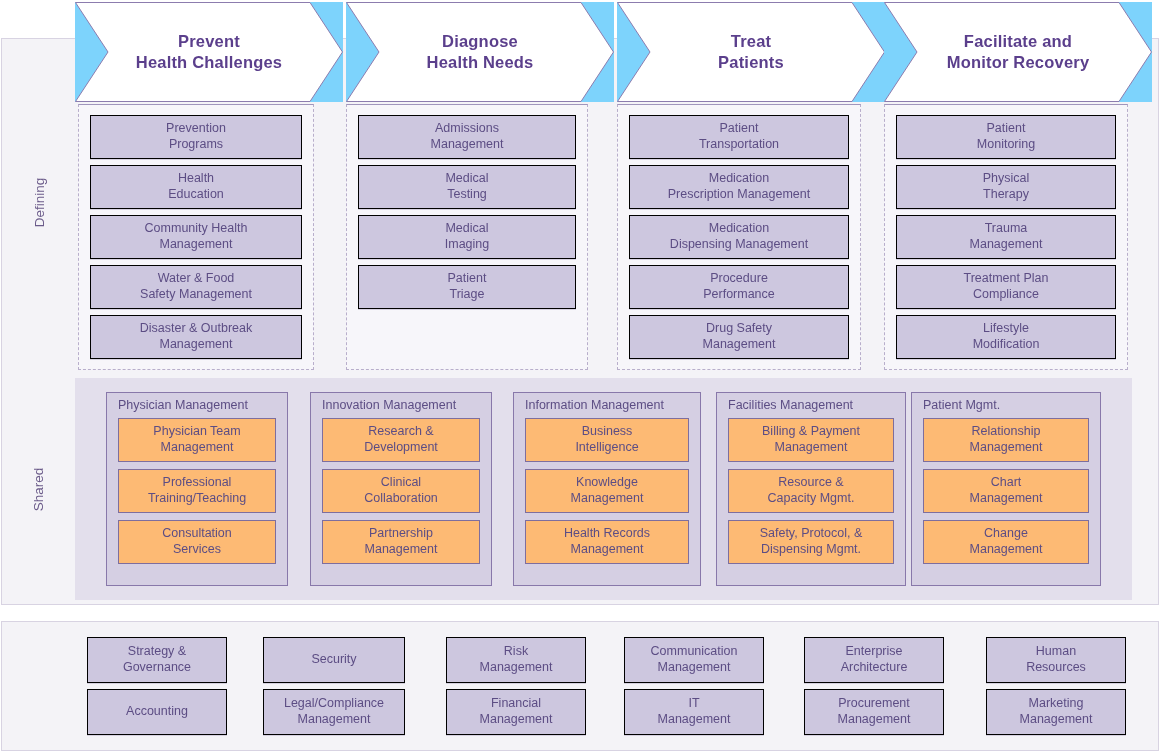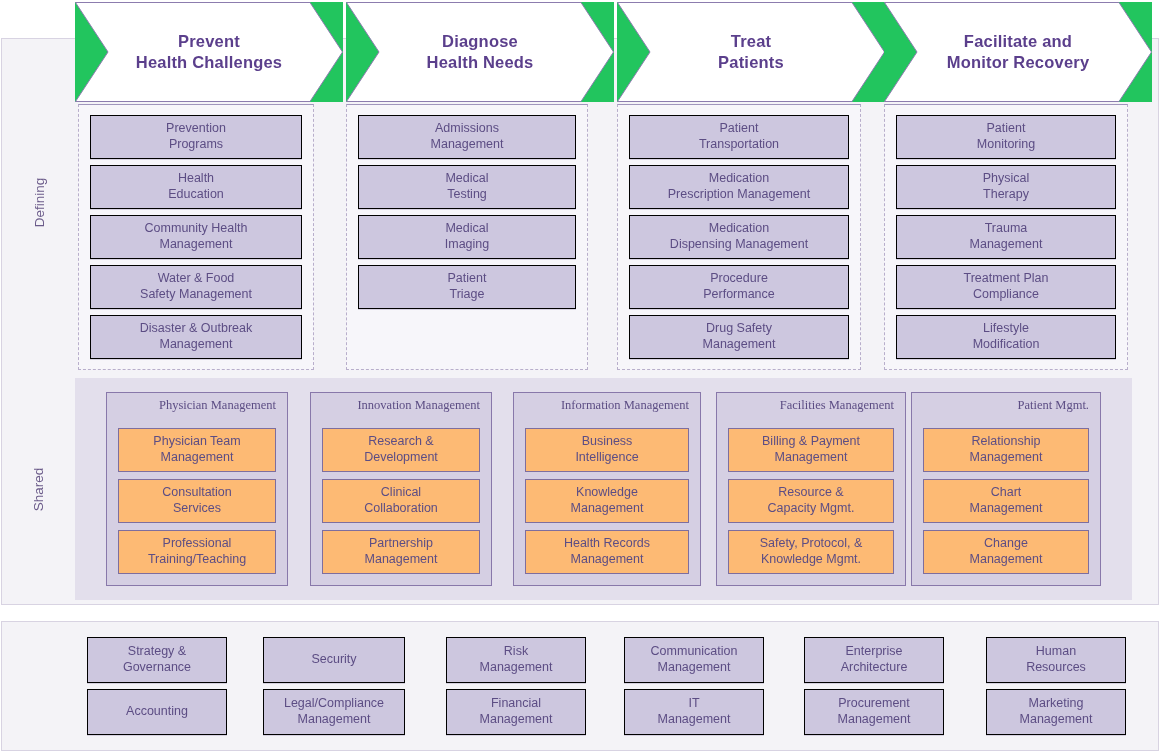--- a/index.html
+++ b/index.html
@@ -13,21 +13,21 @@
 
   
   .main-frame{
     position:absolute;left:1px;top:38px;width:1158px;height:567px;
     background:#F4F3F7;border:1px solid #D8D3E2;box-sizing:border-box;
   }
 
   
   .chev{
     position:absolute;top:2px;height:100px;
-    background:#22c55e;
+    background:#7dd3fc;
     display:flex;align-items:center;justify-content:center;
     box-sizing:border-box;
   }
   .chev .chev-shape{
     position:absolute;left:0;top:0;width:100%;height:100%;
   }
   .chev .chev-label{
     position:relative;z-index:2;
     text-align:center;font-weight:bold;font-size:16.5px;
     color:#5B3F8C;line-height:1.28;letter-spacing:.2px;
@@ -60,22 +60,22 @@
     background:#E3DFEC;box-sizing:border-box;
   }
   .shared-group{
     position:absolute;top:14px;height:194px;
     background:#D5CFE3;
     border:1px solid #8878AA;
     box-sizing:border-box;
     padding:0 11px;
   }
   .shared-group .grp-title{
-    text-align:right;font-size:12.5px;color:#5C4D84;
-    padding:6px 0 15px 0;line-height:1.1;font-family:Liberation Serif, serif;
+    text-align:left;font-size:12.5px;color:#5C4D84;
+    padding:6px 0 5px 0;line-height:1.1;
   }
   .sub{
     background:#fdba74;
     border:1px solid #7E6E9E;
     box-sizing:border-box;
     display:flex;align-items:center;justify-content:center;
     text-align:center;font-size:12.5px;line-height:1.25;color:#5C4D84;
     height:44px;margin-bottom:7px;
   }
 
@@ -276,30 +276,30 @@
         <div class="shared-group" style="left: 31px; width: 182px;">
           <div class="grp-title">Physician Management</div>
           <div class="sub">
             <div>
               <div>Physician Team</div>
               <div>Management</div>
             </div>
           </div>
           <div class="sub">
             <div>
+              <div>Professional</div>
+              <div>Training/Teaching</div>
+            </div>
+          </div>
+          <div class="sub">
+            <div>
               <div>Consultation</div>
               <div>Services</div>
             </div>
           </div>
-          <div class="sub">
-            <div>
-              <div>Professional</div>
-              <div>Training/Teaching</div>
-            </div>
-          </div>
         </div>
         <div class="shared-group" style="left: 235px; width: 182px;">
           <div class="grp-title">Innovation Management</div>
           <div class="sub">
             <div>
               <div>Research &amp;</div>
               <div>Development</div>
             </div>
           </div>
           <div class="sub">
@@ -346,21 +346,21 @@
           </div>
           <div class="sub">
             <div>
               <div>Resource &amp;</div>
               <div>Capacity Mgmt.</div>
             </div>
           </div>
           <div class="sub">
             <div>
               <div>Safety, Protocol, &amp;</div>
-              <div>Knowledge Mgmt.</div>
+              <div>Dispensing Mgmt.</div>
             </div>
           </div>
         </div>
         <div class="shared-group" style="left: 836px; width: 190px;">
           <div class="grp-title">Patient Mgmt.</div>
           <div class="sub">
             <div>
               <div>Relationship</div>
               <div>Management</div>
             </div>

